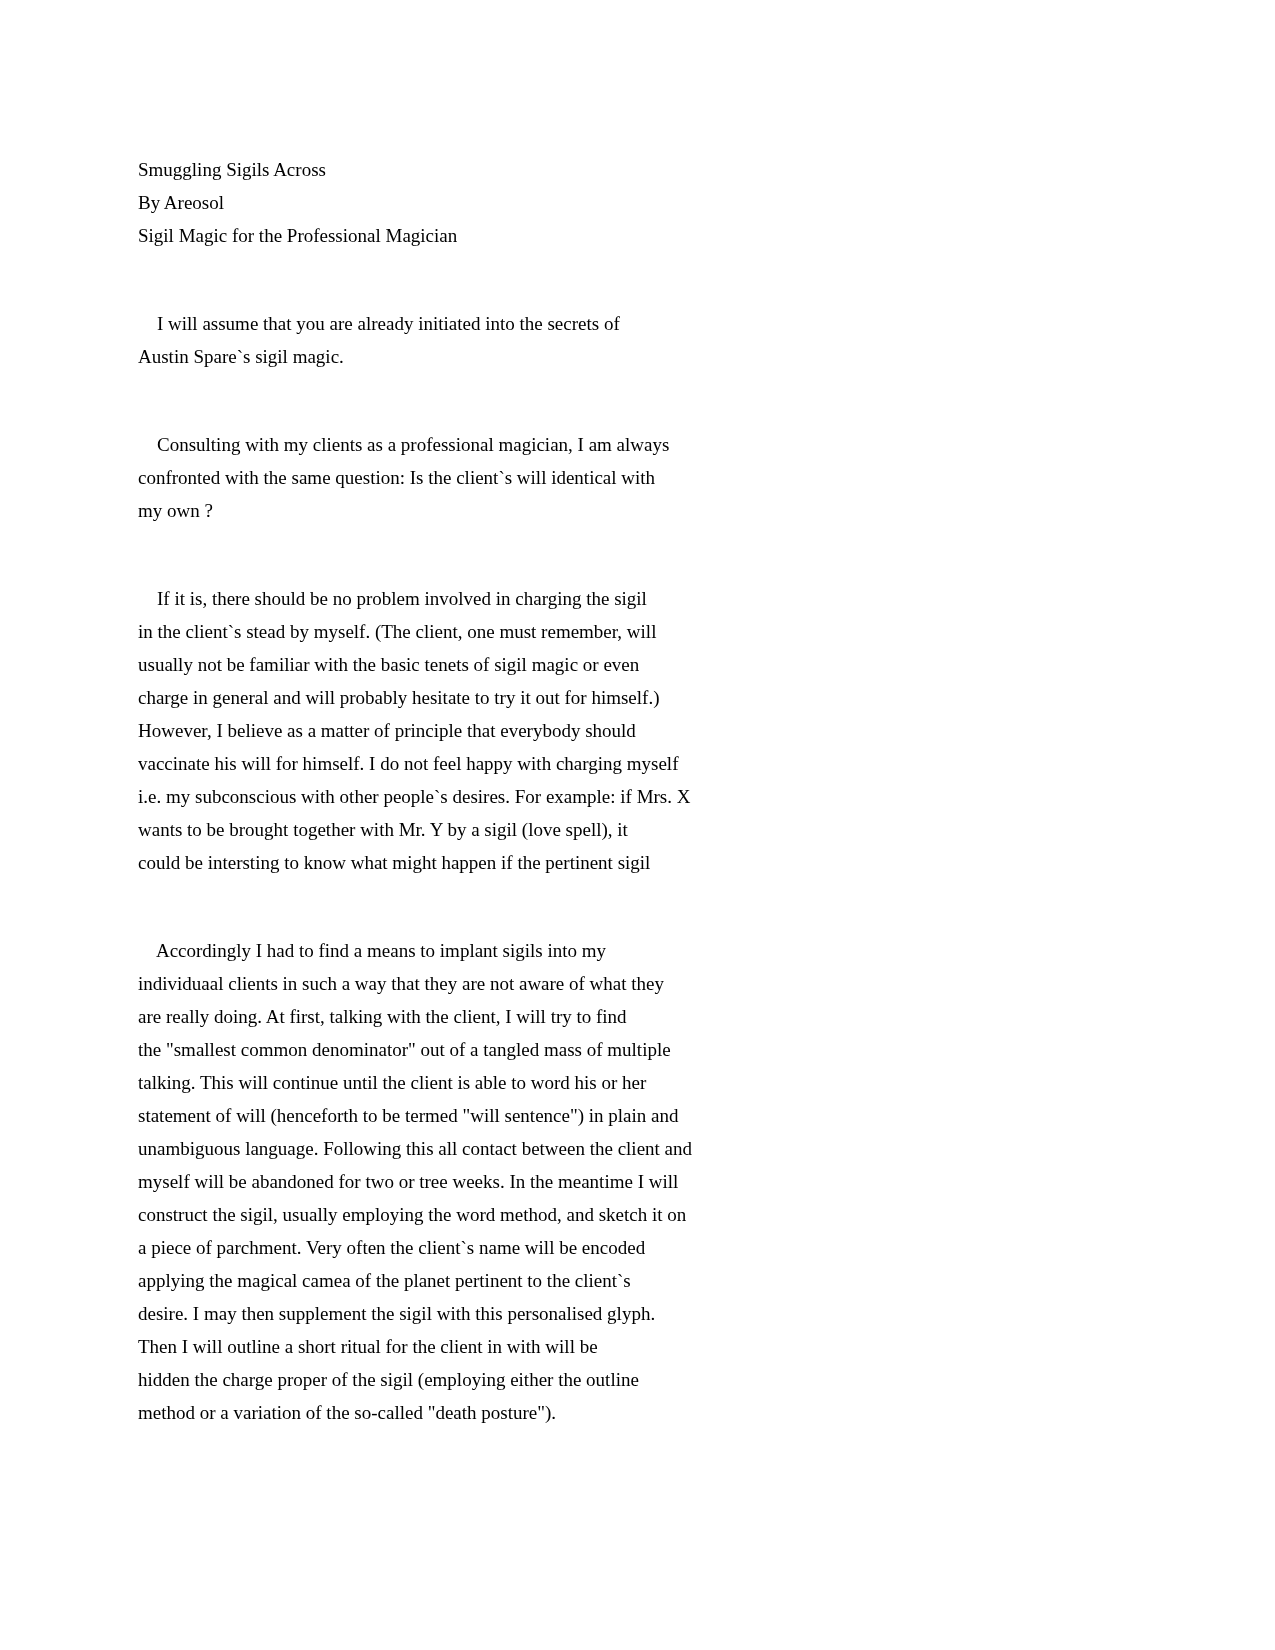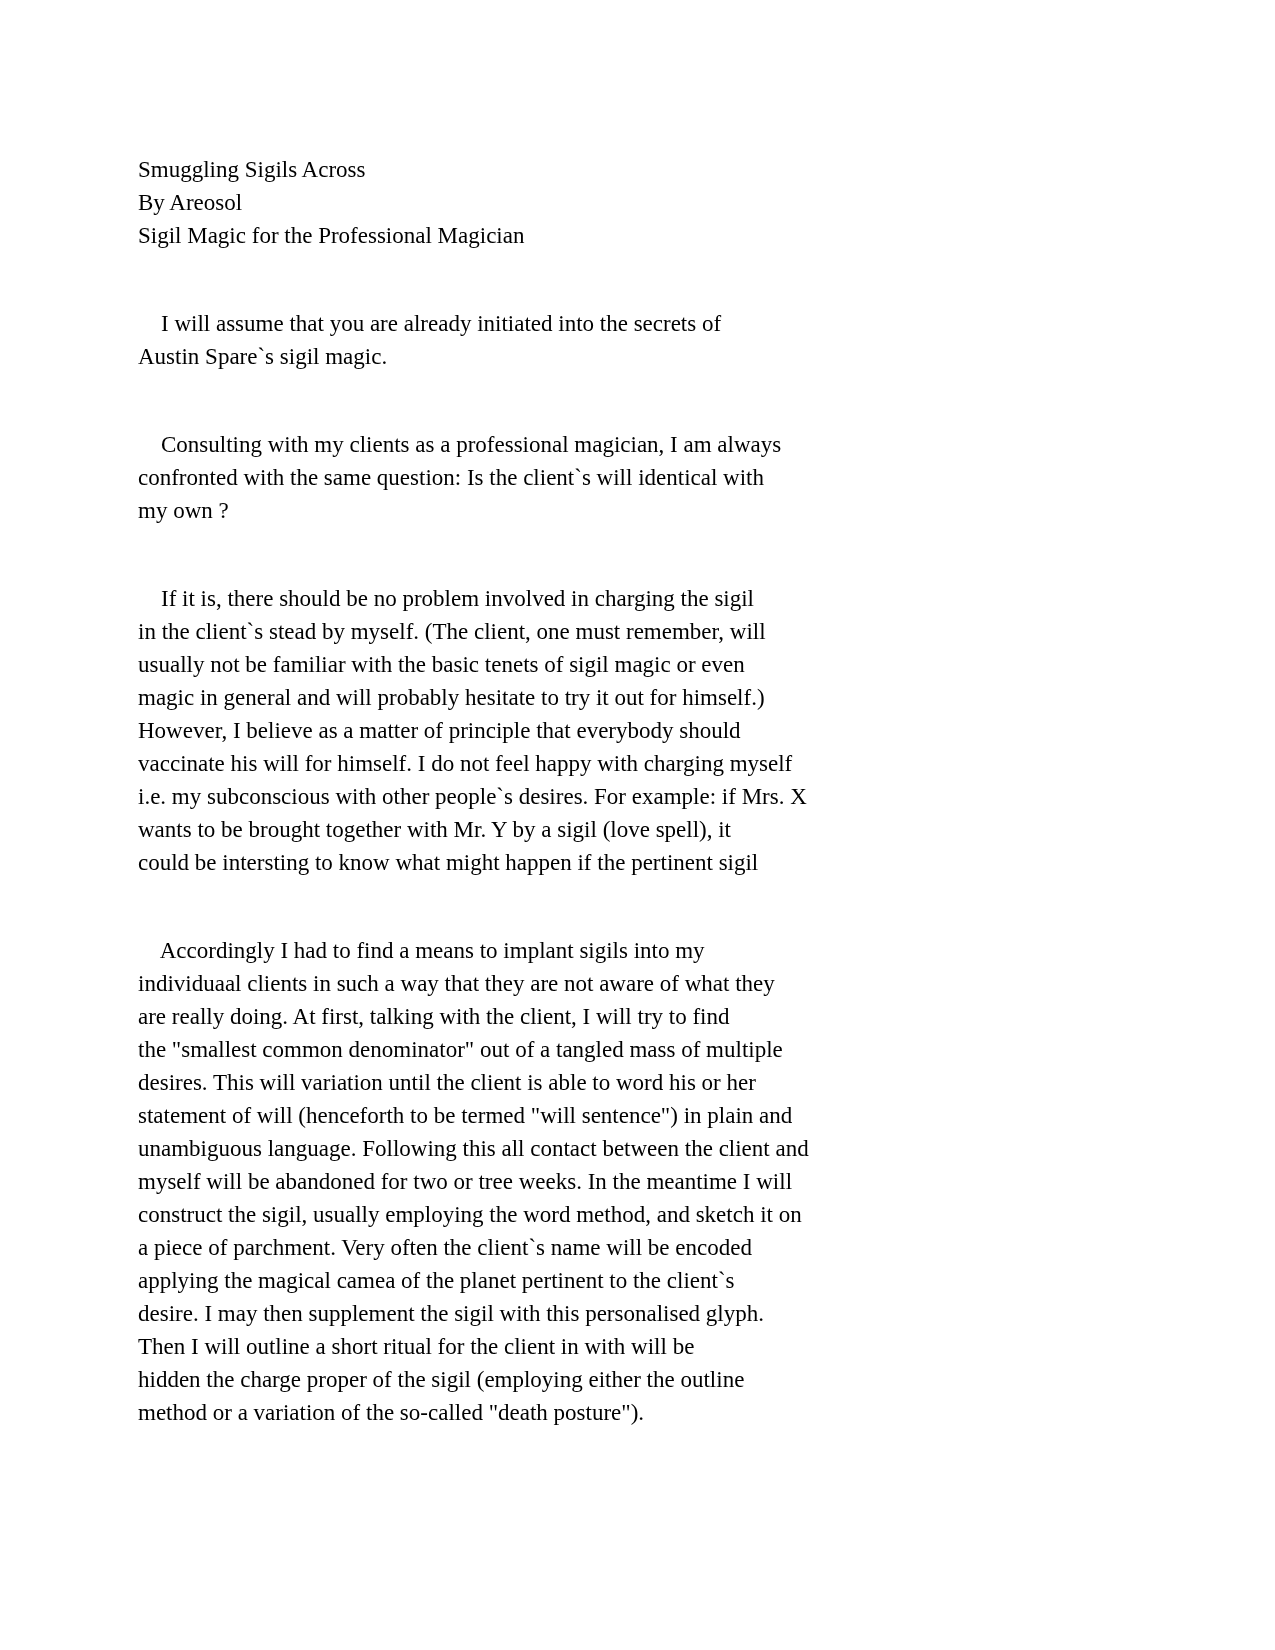--- a/index.html
+++ b/index.html
@@ -9,21 +9,21 @@
   }
   .page {
     position: relative;
     width: 1275px;
     height: 1650px;
     background: #ffffff;
     box-sizing: border-box;
     padding: 153px 60px 0 138px;
     overflow: hidden;
     font-family: "Liberation Serif", "DejaVu Serif", serif;
-    font-size: 23px;
+    font-size: 19px;
     line-height: 33px;
     color: #000000;
     -webkit-font-smoothing: antialiased;
   }
   .line {
     white-space: pre;   
   }
   .title-block {
     margin: 0;
   }
@@ -53,34 +53,34 @@
   <div class="para">
       <div class="line">    Consulting with my clients as a professional magician, I am always</div>
       <div class="line">confronted with the same question: Is the client`s will identical with</div>
       <div class="line">my own ?</div>
     </div>
 
   <div class="para">
       <div class="line">    If it is, there should be no problem involved in charging the sigil</div>
       <div class="line">in the client`s stead by myself. (The client, one must remember, will</div>
       <div class="line">usually not be familiar with the basic tenets of sigil magic or even</div>
-      <div class="line">magic in general and will probably hesitate to try it out for himself.)</div>
+      <div class="line">charge in general and will probably hesitate to try it out for himself.)</div>
       <div class="line">However, I believe as a matter of principle that everybody should</div>
       <div class="line">vaccinate his will for himself. I do not feel happy with charging myself</div>
       <div class="line">i.e. my subconscious with other people`s desires. For example: if Mrs. X</div>
       <div class="line">wants to be brought together with Mr. Y by a sigil (love spell), it</div>
       <div class="line">could be intersting to know what might happen if the pertinent sigil</div>
     </div>
 
   <div class="para">
       <div class="line">    Accordingly I had to find a means to implant sigils into my</div>
       <div class="line">individuaal clients in such a way that they are not aware of what they</div>
       <div class="line">are really doing. At first, talking with the client, I will try to find</div>
       <div class="line">the "smallest common denominator" out of a tangled mass of multiple</div>
-      <div class="line">desires. This will variation until the client is able to word his or her</div>
+      <div class="line">talking. This will continue until the client is able to word his or her</div>
       <div class="line">statement of will (henceforth to be termed "will sentence") in plain and</div>
       <div class="line">unambiguous language. Following this all contact between the client and</div>
       <div class="line">myself will be abandoned for two or tree weeks. In the meantime I will</div>
       <div class="line">construct the sigil, usually employing the word method, and sketch it on</div>
       <div class="line">a piece of parchment. Very often the client`s name will be encoded</div>
       <div class="line">applying the magical camea of the planet pertinent to the client`s</div>
       <div class="line">desire. I may then supplement the sigil with this personalised glyph.</div>
       <div class="line">Then I will outline a short ritual for the client in with will be</div>
       <div class="line">hidden the charge proper of the sigil (employing either the outline</div>
       <div class="line">method or a variation of the so-called "death posture").</div>

